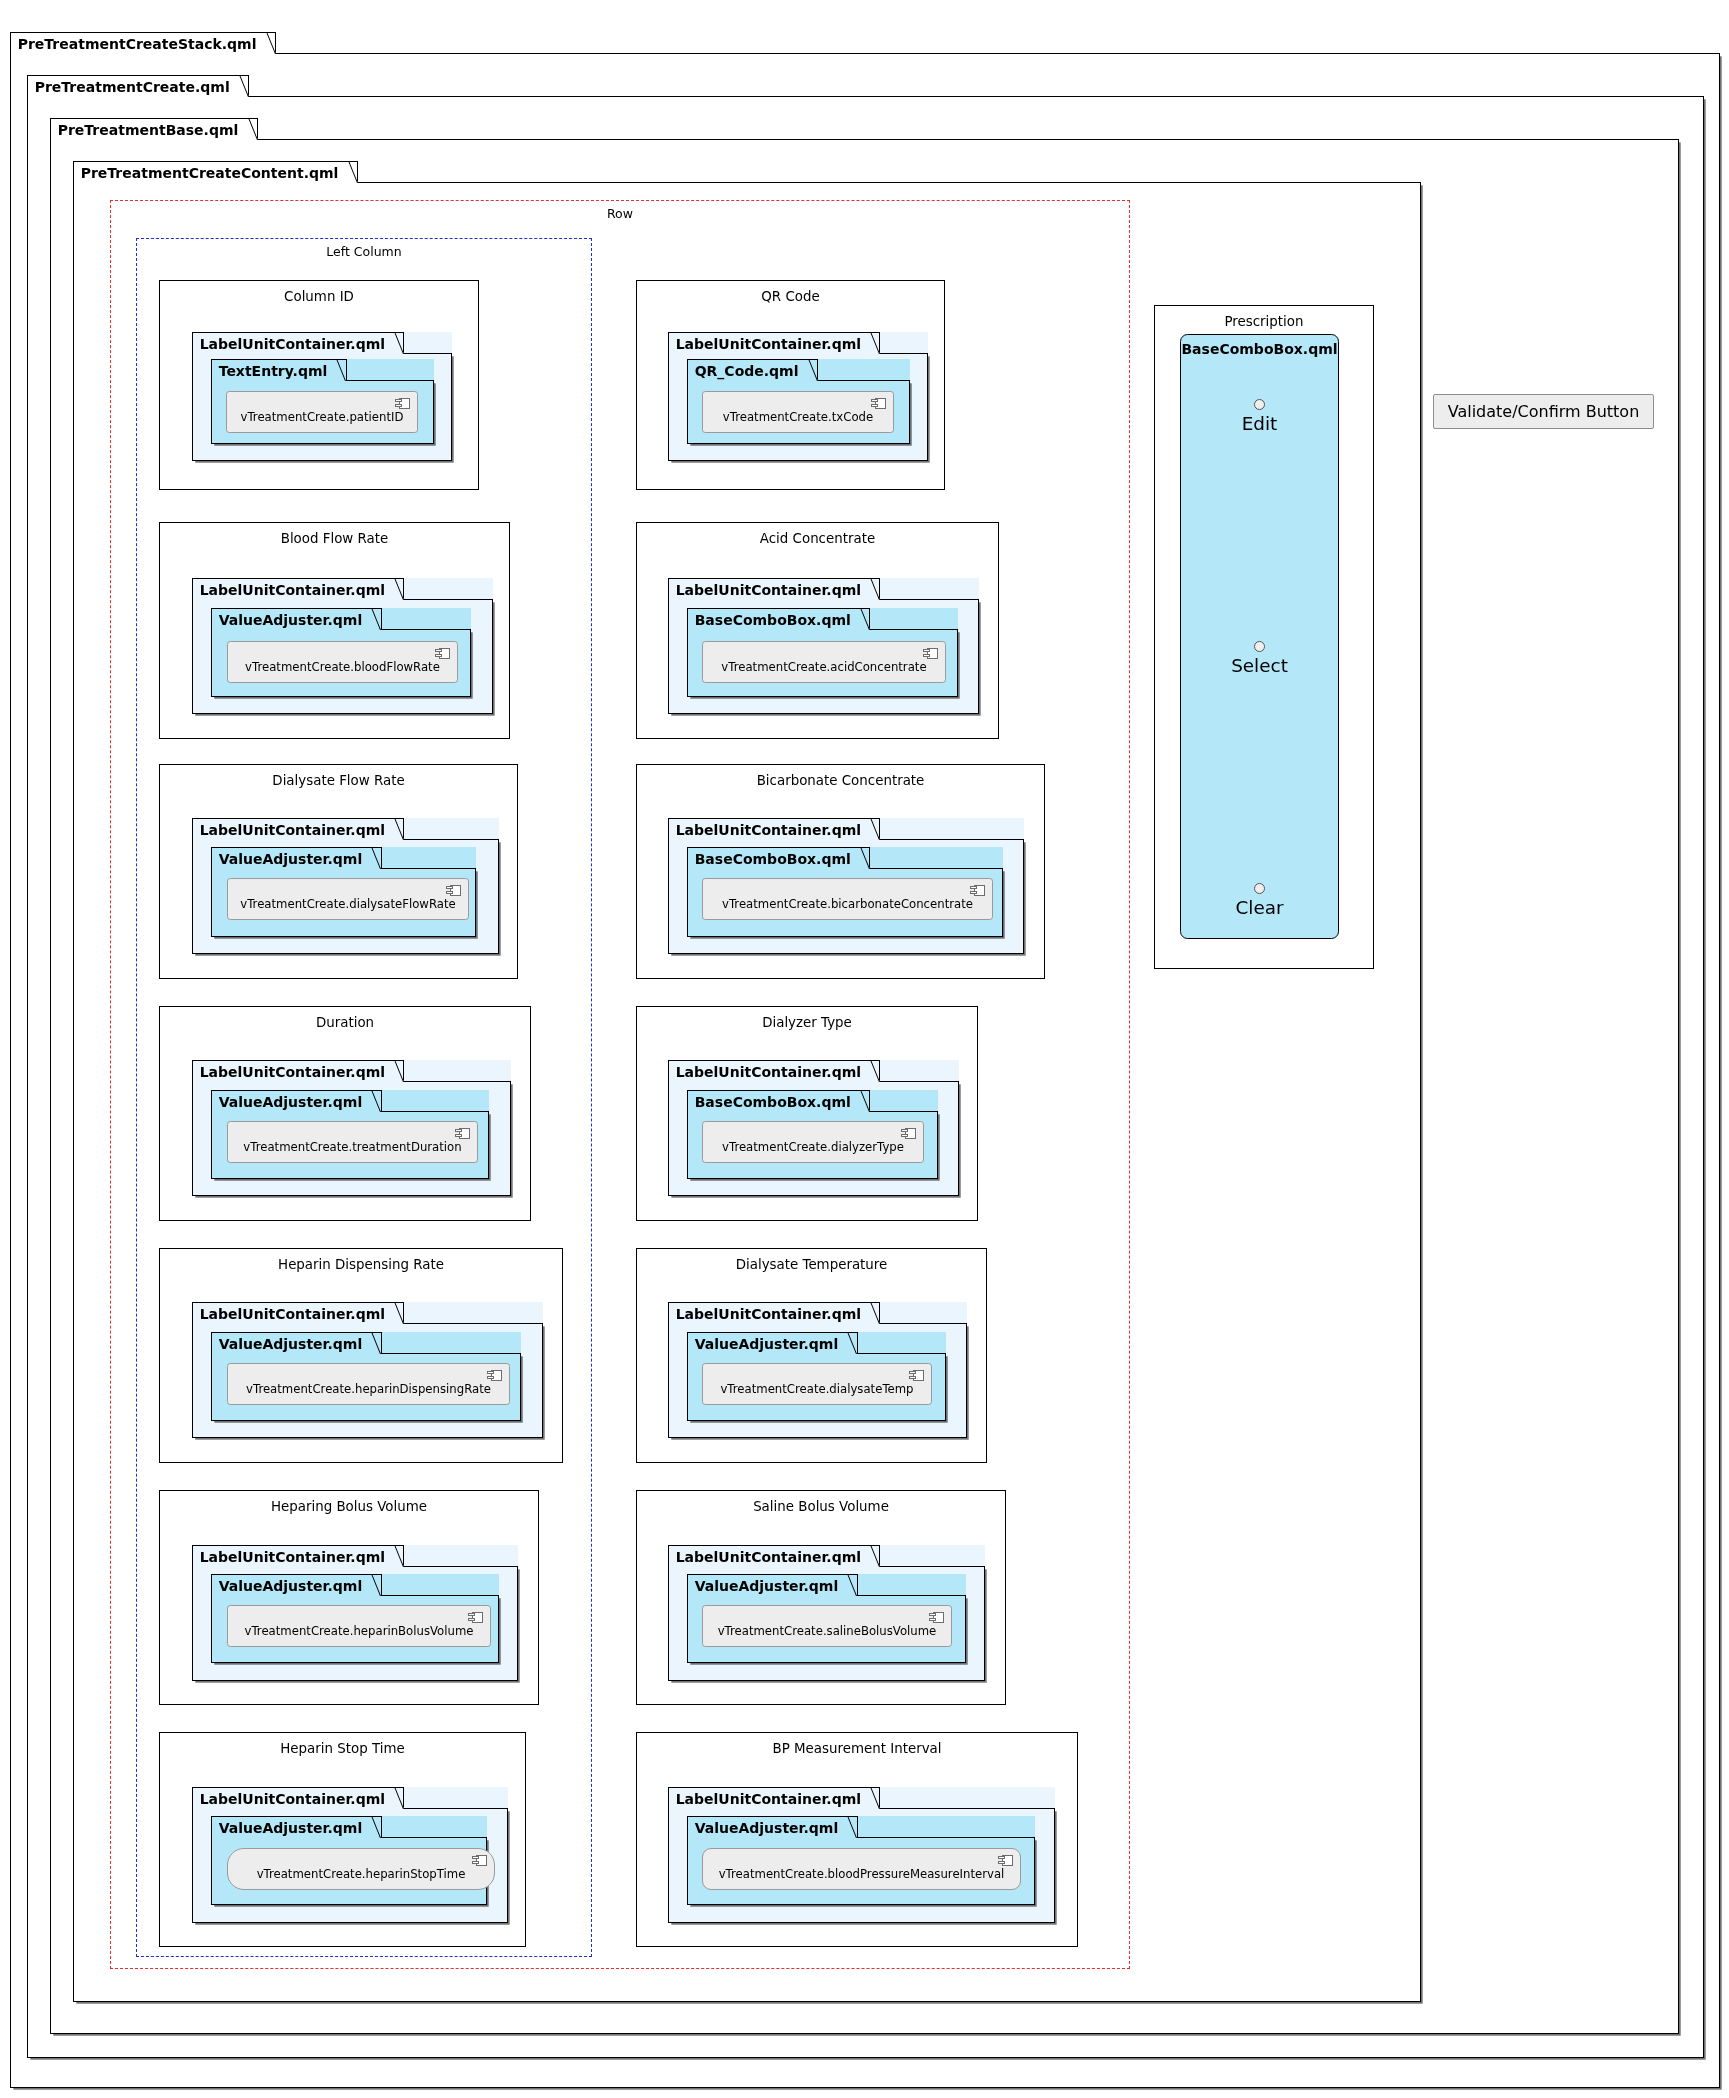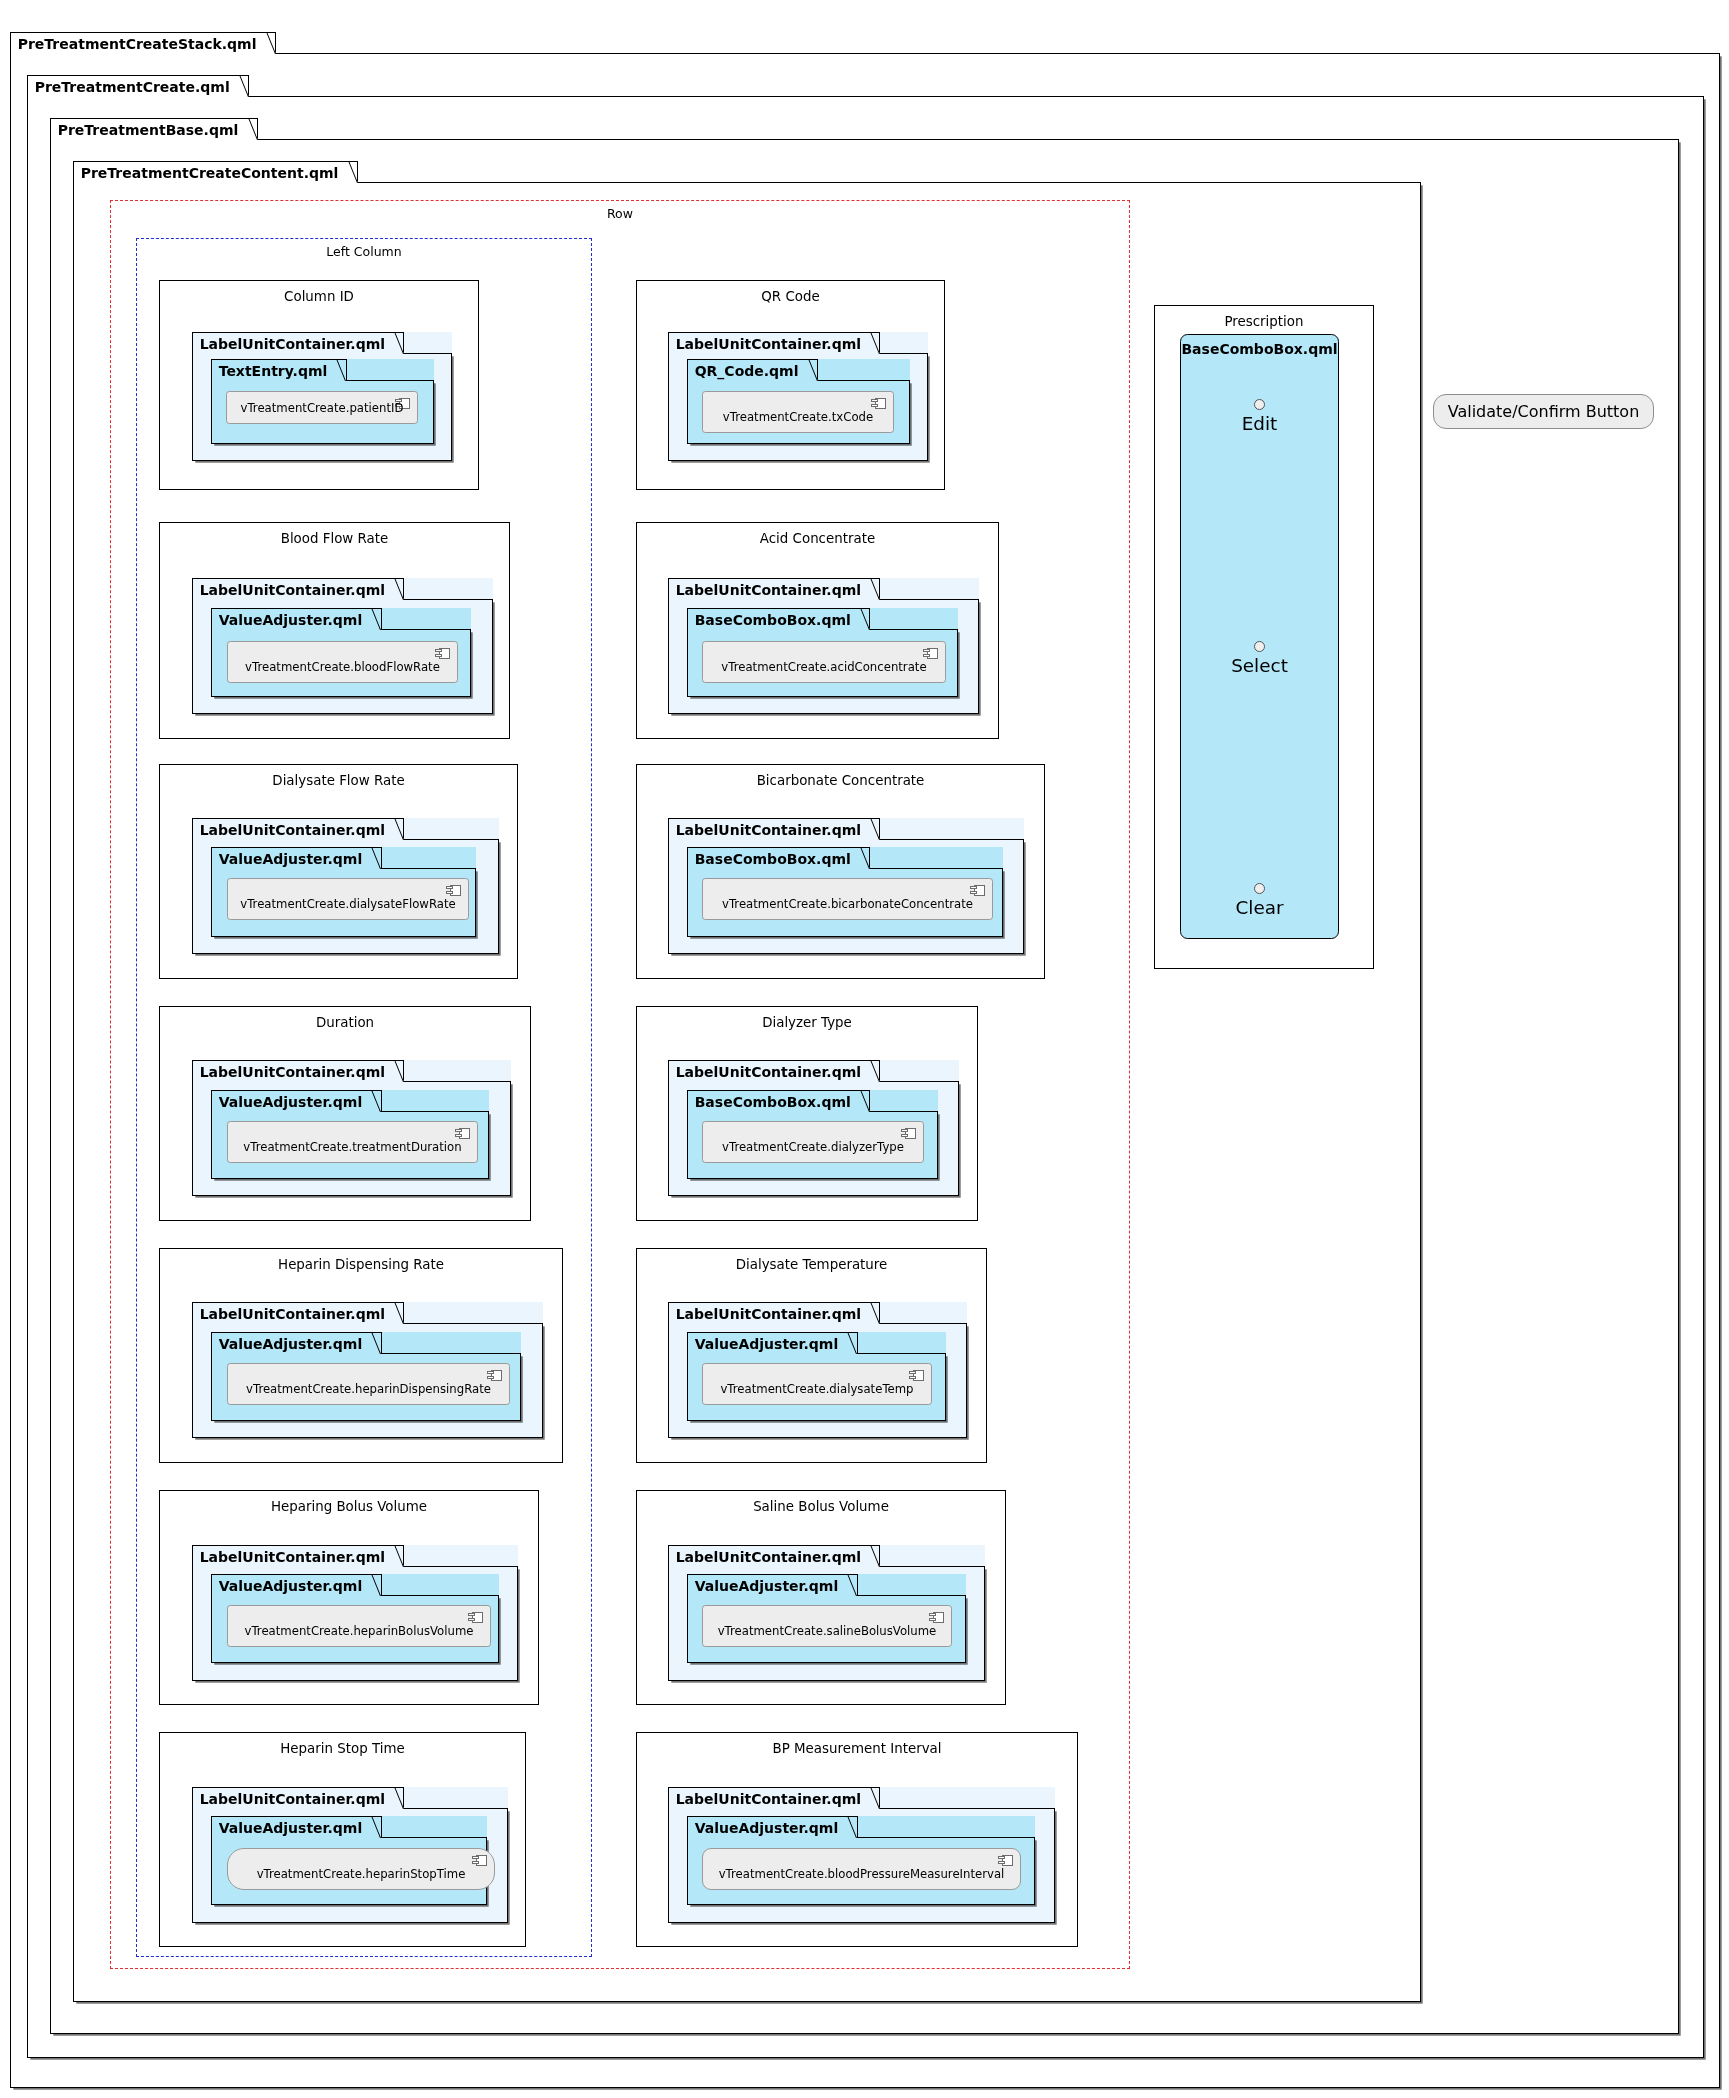--- a/index.html
+++ b/index.html
@@ -175,21 +175,21 @@
     font-size: 18.4px;
     color: #000000;
     white-space: nowrap;
   }
 
   
   .action-btn {
     position: absolute;
     background: #ededed;
     border: 1.3px solid #8e8e8e;
-    border-radius: 13px;
+    border-radius: 2px;
     display: flex; align-items: center; justify-content: center;
     font-size: 16px;
     color: #000000;
     white-space: nowrap;
   }
 </style>
 </head>
 <body>
 
 <div id="page">
@@ -228,21 +228,21 @@
     <div class="rect-title">Column ID</div>
   </div>
   <div class="pkg fill-pale" style="left:192px; top:332px; width:260px; height:129px;">
     <div class="pkg-tab">LabelUnitContainer.qml</div>
     <div class="pkg-body"></div>
   </div>
   <div class="pkg fill-cyan" style="left:211px; top:359px; width:223px; height:85px;">
     <div class="pkg-tab">TextEntry.qml</div>
     <div class="pkg-body"></div>
   </div>
-  <div class="component" style="left:226px; top:391px; width:192px; height:33px;">
+  <div class="component" style="left:226px; top:391px; width:192px; height:42px;">
     <span class="comp-icon">
       <span class="ci-body"></span>
         <span class="ci-tab t1"></span>
         <span class="ci-tab t2"></span>
     </span>
     <span class="comp-label">vTreatmentCreate.patientID</span>
   </div>
 
   <div class="rect" style="left:159px; top:522px; width:351px; height:217px;">
     <div class="rect-title">Blood Flow Rate</div>

